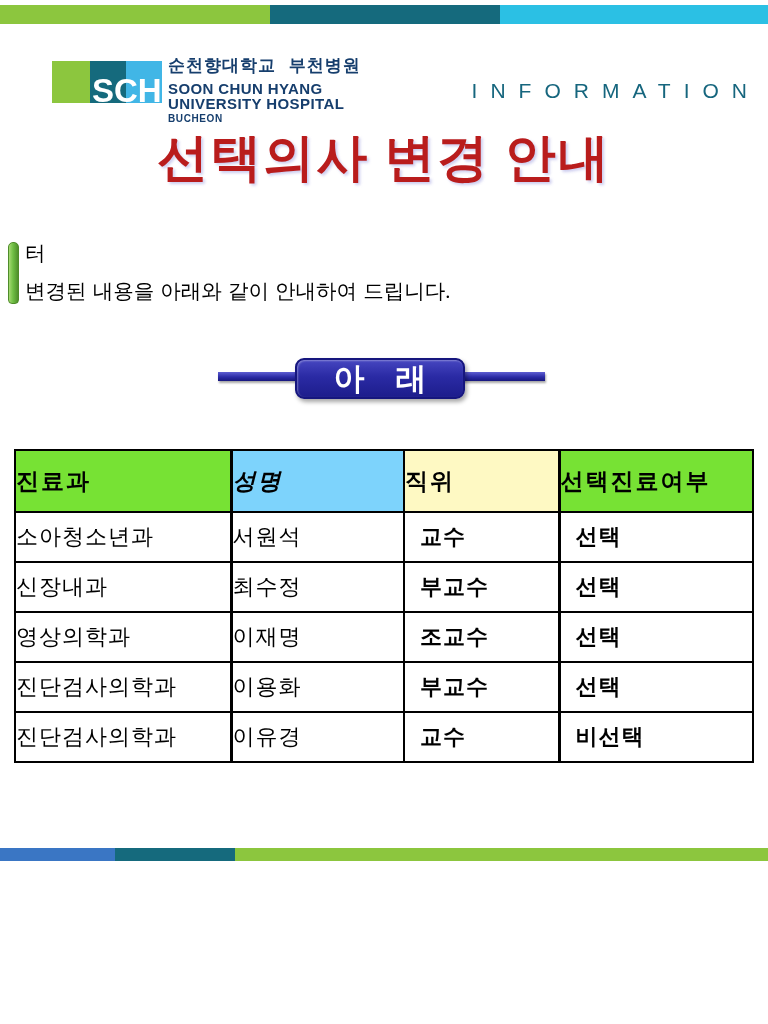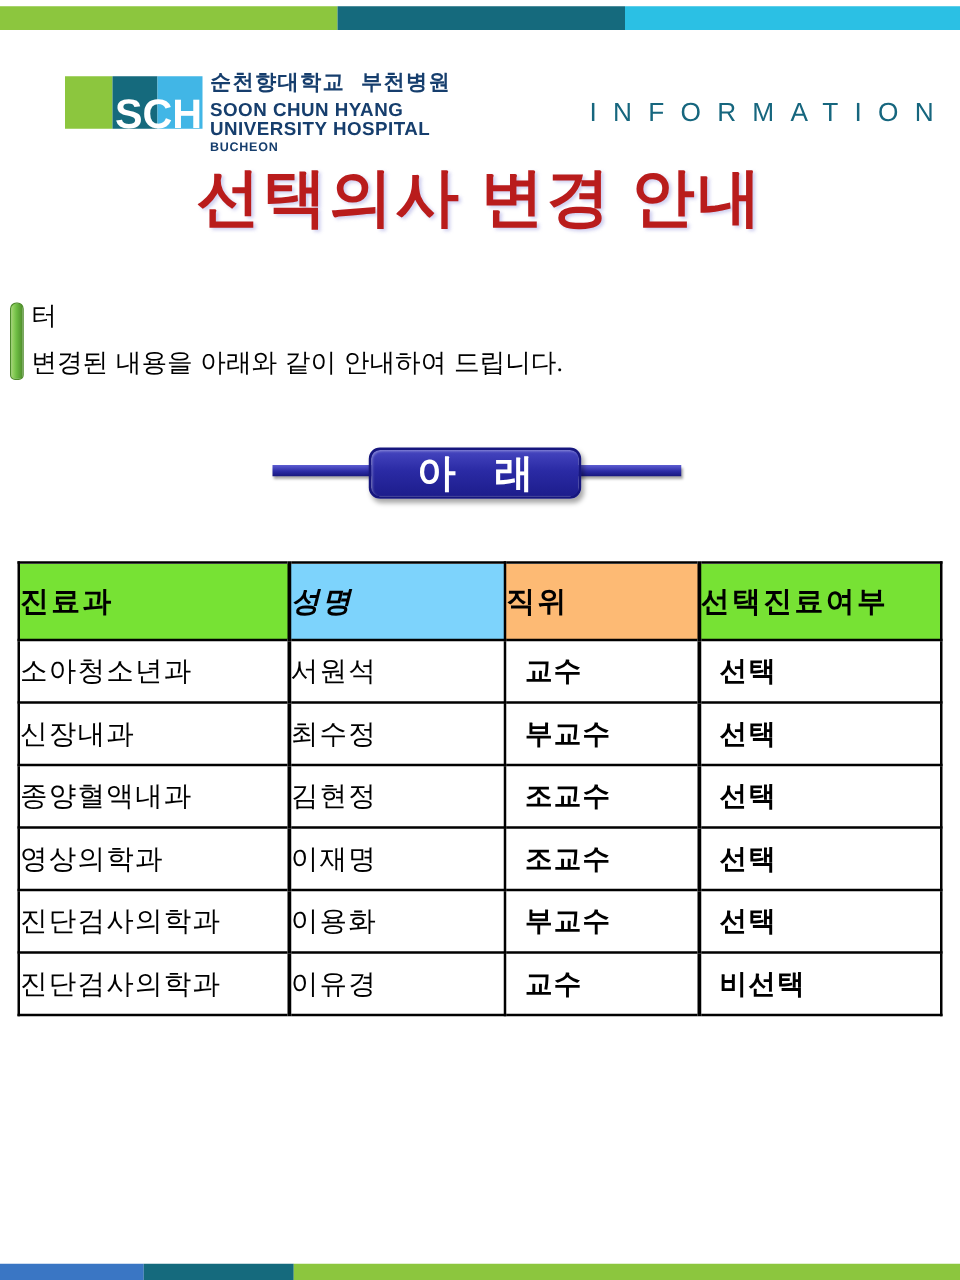--- a/index.html
+++ b/index.html
@@ -1,18 +1,18 @@
 <!DOCTYPE html>
 <html><head>
 <meta charset="utf-8">
 <style>
   * { margin:0; padding:0; box-sizing:border-box; }
   html,body { background:#ffffff; }
   .page {
-    position:relative; width:768px; height:1024px; margin:0 auto;
+    position:relative; width:768px; height:861px; margin:0 auto;
     background:#ffffff; overflow:hidden;
     font-family:"Liberation Serif", serif; color:#000;
   }
 
   
   .color-bar { position:absolute; left:0; width:768px; display:flex; }
   .top-bar { top:5px; height:19px; }
   .bottom-bar { bottom:0; height:13px; }
   .bar-seg { height:100%; }
 
@@ -138,41 +138,35 @@
     <colgroup>
         <col class="c1">
         <col class="c2">
         <col class="c3">
         <col class="c4">
       </colgroup>
     <thead>
       <tr>
         <th style="background: rgb(119, 226, 52);">진료과</th>
         <th style="background: #7dd3fc; font-style: italic;">성명</th>
-        <th style="background: #fdba74;">직위</th>
+        <th style="background: #fef9c3;">직위</th>
         <th style="background: rgb(119, 226, 52);">선택진료여부</th>
       </tr>
     </thead>
     <tbody>
       <tr>
         <td>소아청소년과</td>
         <td>서원석</td>
         <td>교수</td>
         <td>선택</td>
       </tr>
       <tr>
         <td>신장내과</td>
         <td>최수정</td>
         <td>부교수</td>
-        <td>선택</td>
-      </tr>
-      <tr>
-        <td>종양혈액내과</td>
-        <td>김현정</td>
-        <td>조교수</td>
         <td>선택</td>
       </tr>
       <tr>
         <td>영상의학과</td>
         <td>이재명</td>
         <td>조교수</td>
         <td>선택</td>
       </tr>
       <tr>
         <td>진단검사의학과</td>

